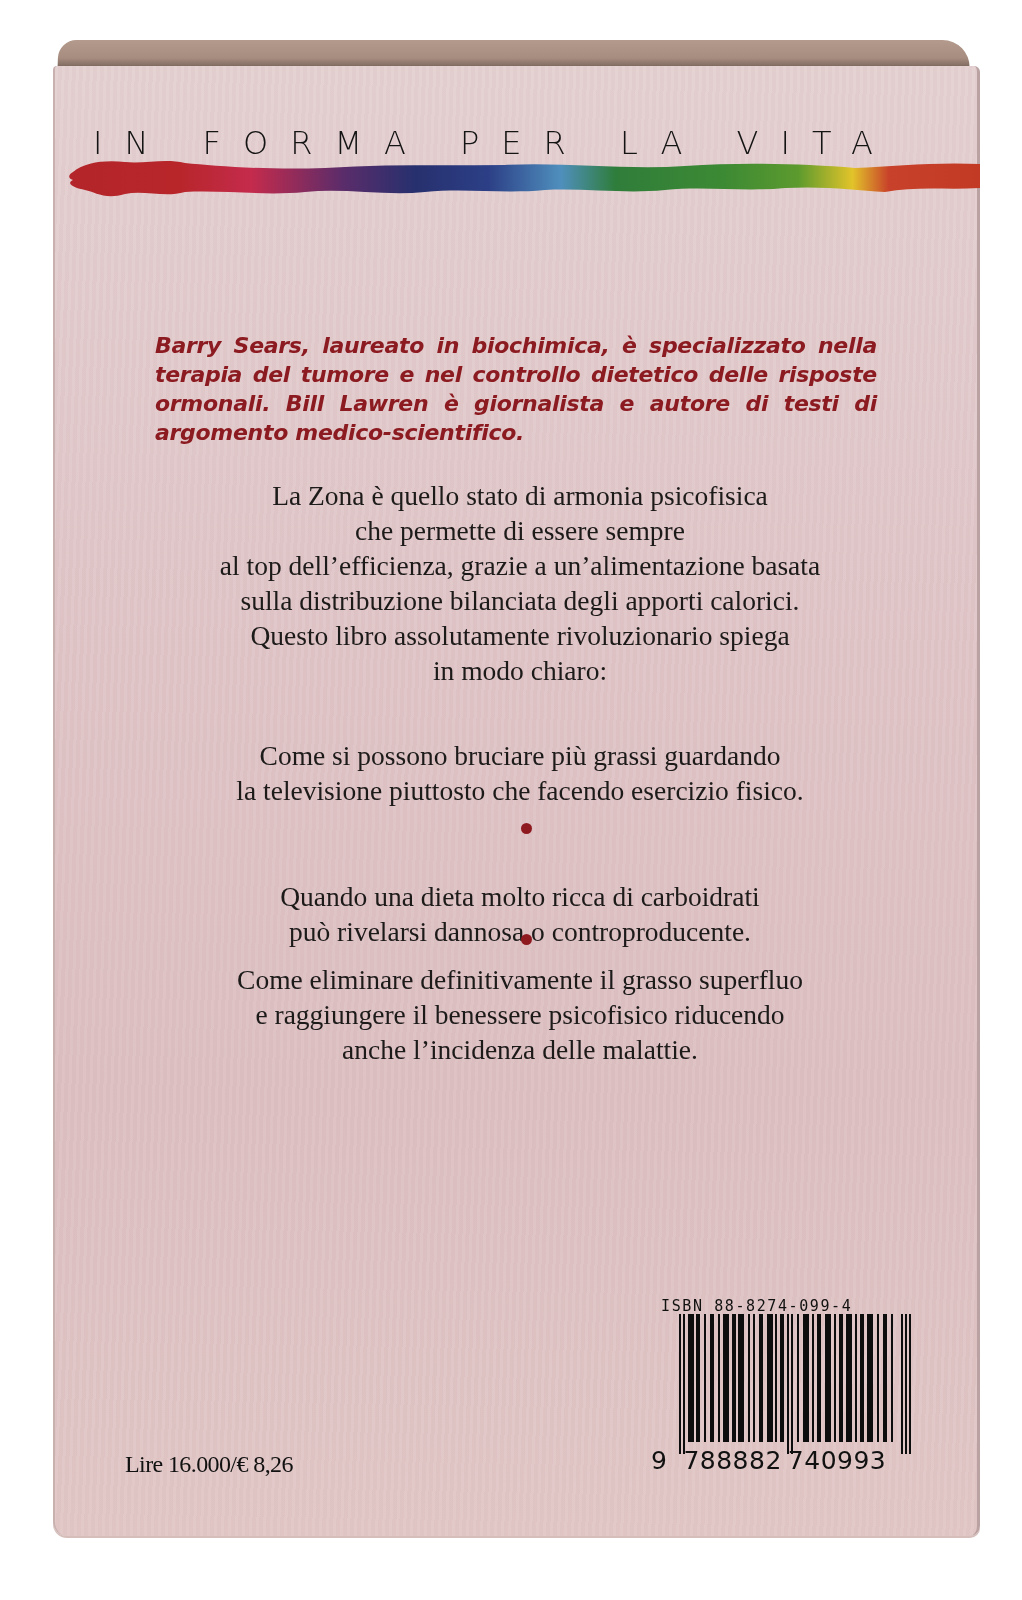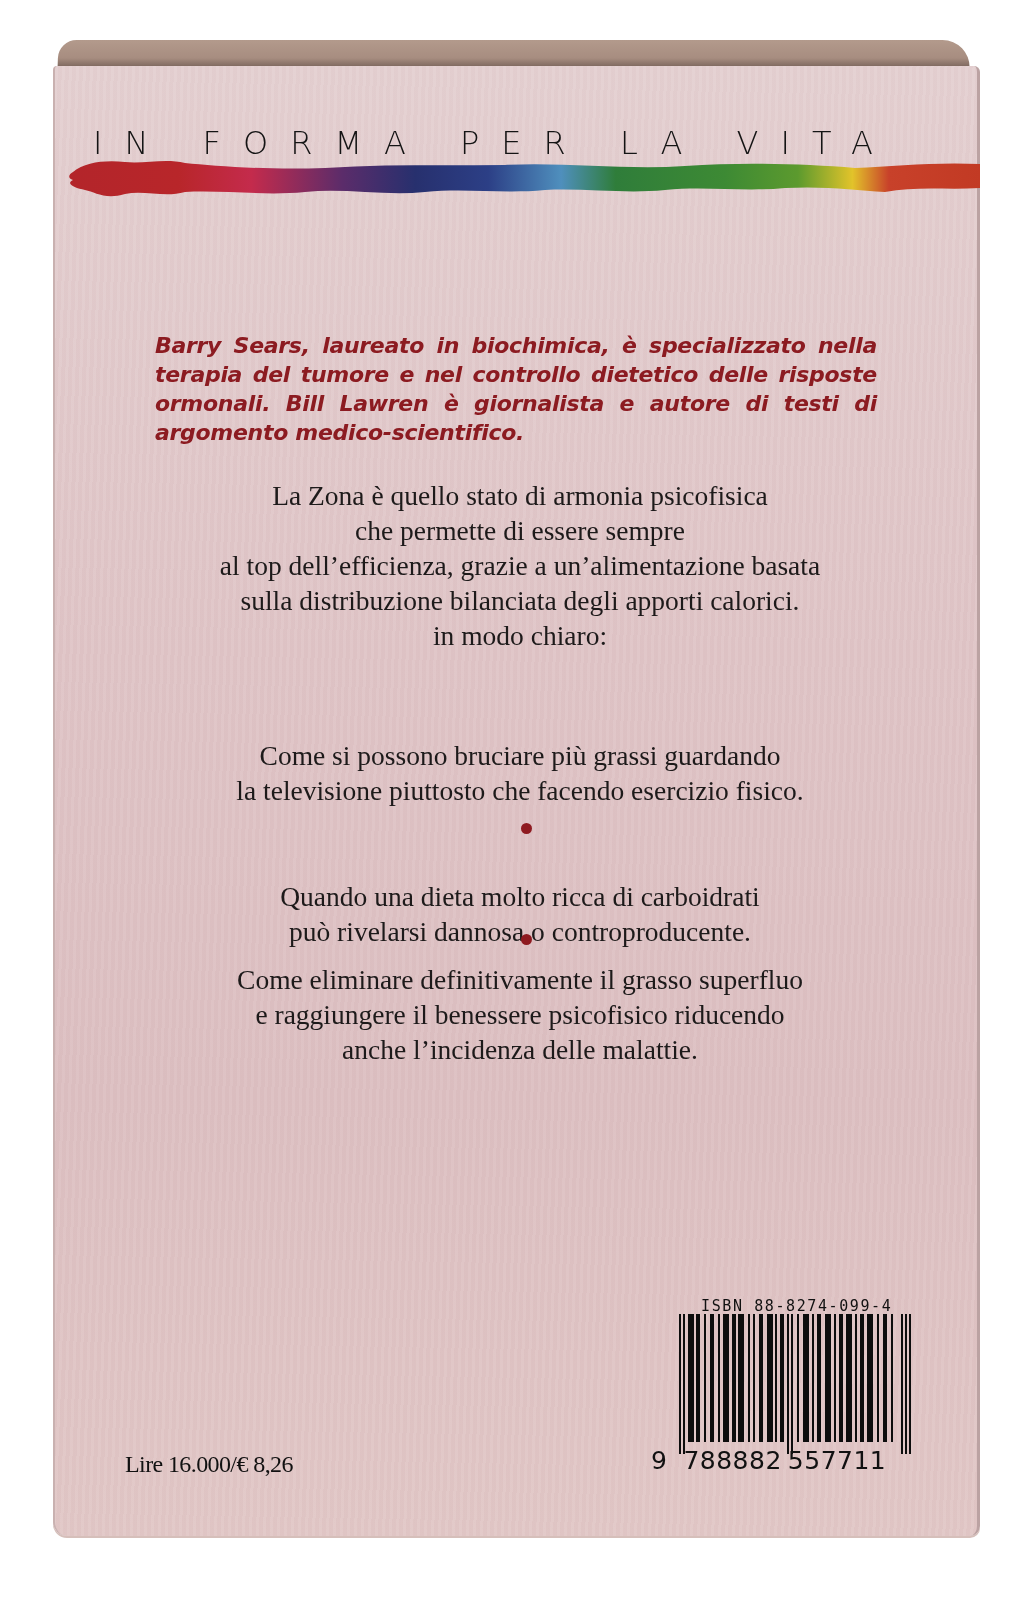--- a/index.html
+++ b/index.html
@@ -49,21 +49,21 @@
   .pt2 { top: 813px; }
   .pt3 { top: 896px; }
   .bullet {
     position: absolute; left: 466px; width: 11px; height: 11px; border-radius: 50%;
     background: #8e1a20;
   }
   .b1 { top: 757px; }
   .b2 { top: 868px; }
   .isbn-label {
     position: absolute; left: 606px; top: 1231px;
-    font-family: "DejaVu Sans Mono", monospace; font-size: 15px; letter-spacing: 1.6px; color: #111; margin-left: 40px;
+    font-family: "DejaVu Sans Mono", monospace; font-size: 15px; letter-spacing: 1.6px; color: #111;
   }
   .barcode {
     position: absolute; left: 624px; top: 1248px; width: 236px; height: 140px;
   }
   .ean {
     position: absolute; left: 596px; top: 1380px; width: 290px;
     font-family: "DejaVu Sans", sans-serif; font-size: 25px; color: #111; letter-spacing: 0.5px;
     white-space: nowrap;
   }
   .ean .gap { display: inline-block; width: 16px; }
@@ -103,20 +103,21 @@
       <path d="M8,16 C20,6 40,4 60,6 C80,8 100,2 120,7 C150,10 200,14 260,12 C320,8 380,10 440,9 C500,6 560,14 620,10 C680,6 740,8 790,12 C830,10 870,6 915,8 L915,32 C880,34 850,30 820,36 C790,34 760,30 720,32 C680,36 640,30 600,34 C560,38 520,32 480,34 C440,38 400,32 360,36 C320,40 280,32 240,36 C200,40 160,34 120,36 C100,42 80,34 60,38 C40,44 30,36 20,34 C10,32 0,28 8,24 C2,22 4,18 8,16 Z" fill="url(#rg)"></path>
     </svg>
 
     <div class="bio">Barry Sears, laureato in biochimica, è specializzato nella terapia del tumore e nel controllo dietetico delle risposte ormonali. Bill Lawren è giornalista e autore di testi di argomento medico-scientifico.</div>
 
     <div class="body-block intro">
       <div>La Zona è quello stato di armonia psicofisica</div>
       <div>che permette di essere sempre</div>
       <div>al top dell’efficienza, grazie a un’alimentazione basata</div>
       <div>sulla distribuzione bilanciata degli apporti calorici.</div>
+      <div>Questo libro assolutamente rivoluzionario spiega</div>
       <div>in modo chiaro:</div>
     </div>
 
     <div class="body-block pt1">
       <div>Come si possono bruciare più grassi guardando</div>
       <div>la televisione piuttosto che facendo esercizio fisico.</div>
     </div>
     <div class="bullet b1"></div>
 
     <div class="body-block pt2">
@@ -167,18 +168,18 @@
           <rect x="198" y="0" width="2" height="128"></rect>
         <rect x="204" y="0" width="4" height="128"></rect>
           <rect x="212" y="0" width="2" height="128"></rect>
         <rect x="222" y="0" width="2" height="140"></rect>
           <rect x="226" y="0" width="2" height="140"></rect>
         <rect x="230" y="0" width="2" height="140"></rect>
       </g>
     </svg>
 
     <div class="ean">
-      <span>9</span><span class="gap"></span><span>788882</span><span class="gap" style="width:6px"></span><span>557711</span>
+      <span>9</span><span class="gap"></span><span>788882</span><span class="gap" style="width:6px"></span><span>740993</span>
     </div>
 
     <div class="price">Lire 16.000/€ 8,26</div>
   </div>
 </div>
 
 </body></html>

